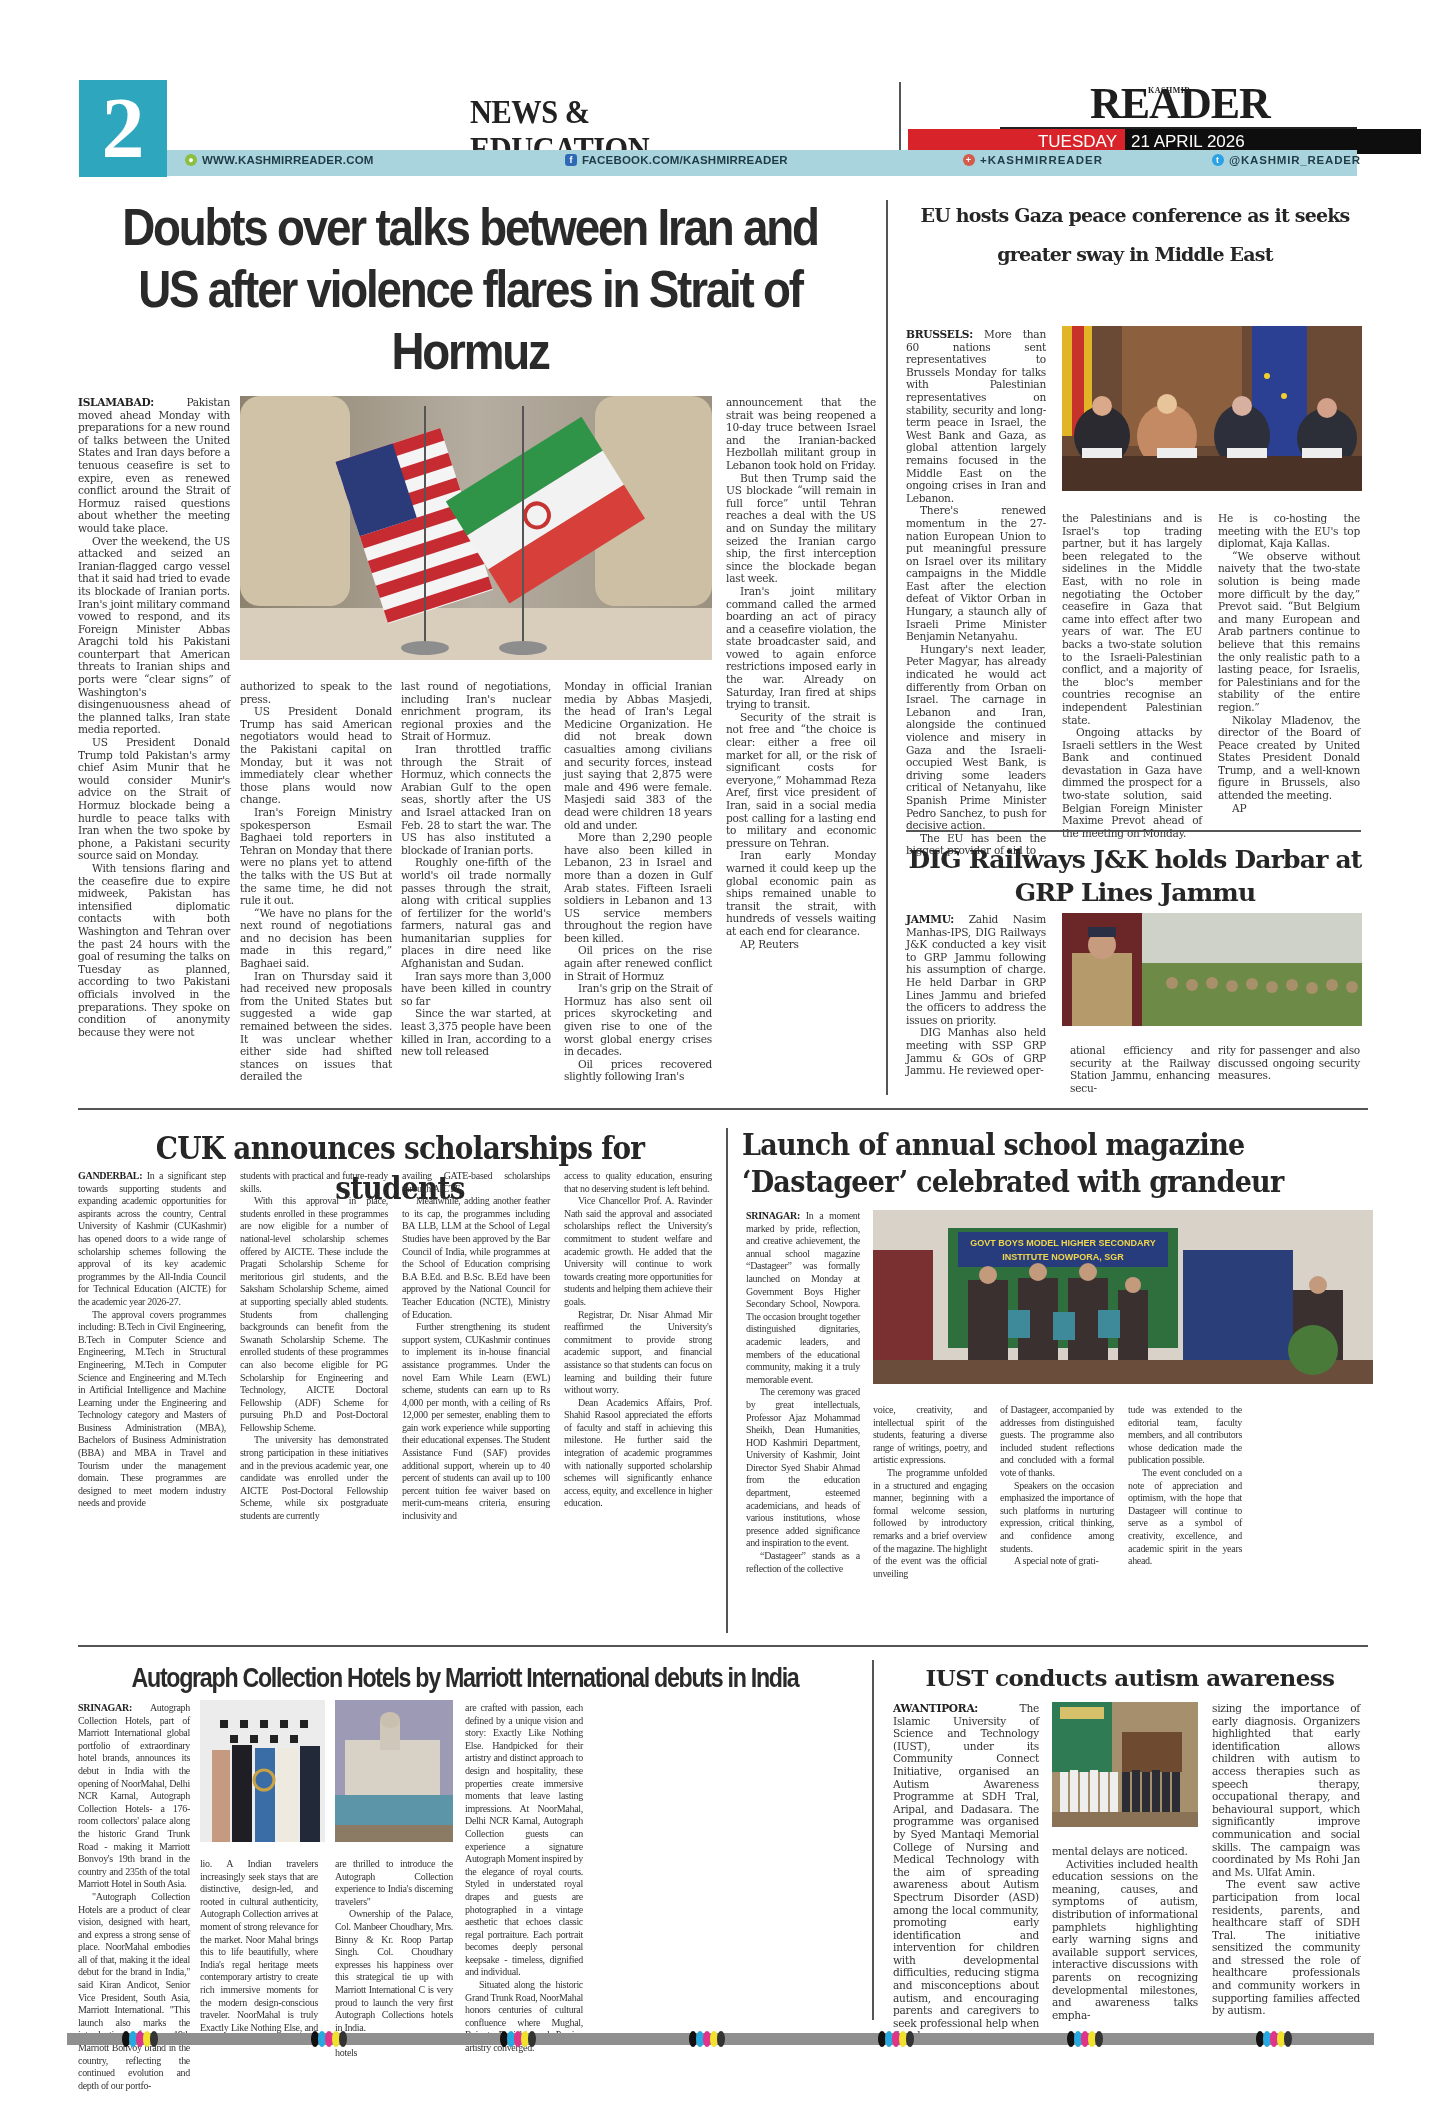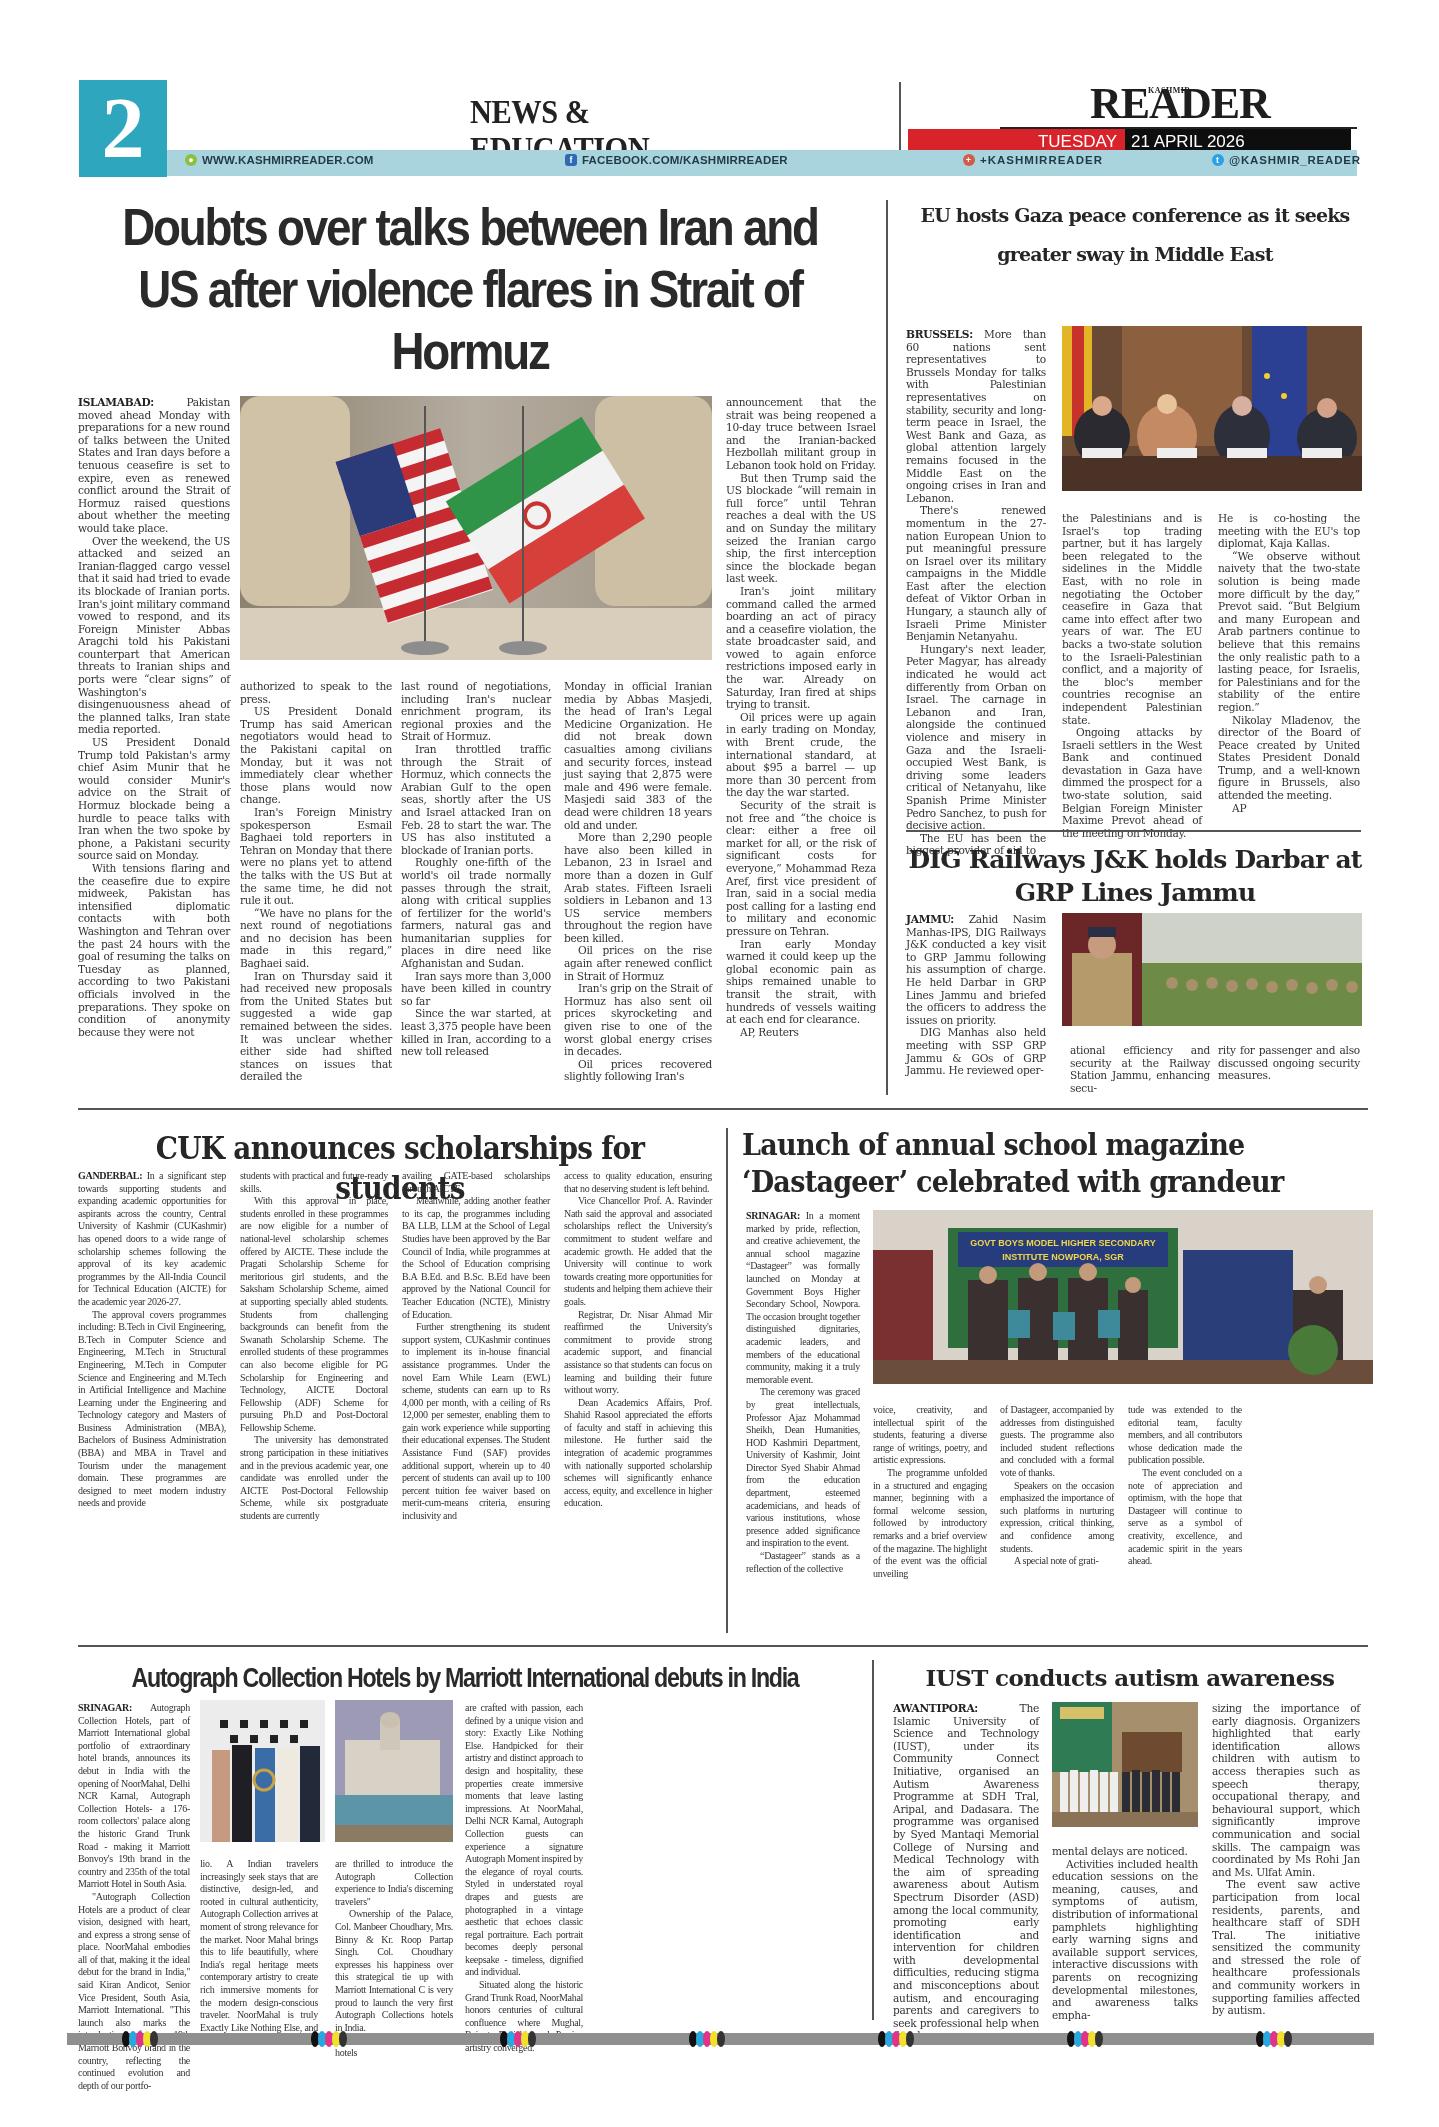--- a/index.html
+++ b/index.html
@@ -15,21 +15,21 @@
     font-size: 33px; letter-spacing: -0.5px; color: #222; transform: scaleX(0.92); transform-origin: left; }
   .social-bar { left: 167px; top: 150px; width: 1190px; height: 26px; background: #a9d3dd; }
   .social-item { position: absolute; top: 4px; font-family: "Liberation Sans", sans-serif; font-weight: bold;
     font-size: 11.5px; color: #1f3b46; letter-spacing: 0.2px; display: flex; align-items: center; gap: 5px; }
   .social-item .ico { width: 12px; height: 12px; border-radius: 50%; display: inline-block; font-size: 9px; text-align: center; line-height: 12px; color: #fff; }
   .vert-rule { left: 899px; top: 82px; width: 2px; height: 68px; background: #555; }
   .logo-wrap { left: 1090px; top: 84px; width: 250px; height: 44px; }
   .logo-kashmir { position: absolute; left: 58px; top: 2px; font-family: "Liberation Serif", serif; font-size: 8px; font-weight: bold; letter-spacing: 0.5px; color: #222; }
   .logo-reader { position: absolute; left: 0; top: -4px; font-family: "Liberation Serif", serif; font-weight: bold; font-size: 44px; letter-spacing: -1px; color: #1e1e1e; line-height: 48px; }
   .logo-underline { left: 1000px; top: 127px; width: 357px; height: 2px; background: #222; }
-  .date-bar { left: 908px; top: 129px; width: 443px; height: 25px; display: flex; }
+  .date-bar { left: 908px; top: 129px; width: 513px; height: 25px; display: flex; }
   .date-day { width: 217px; background: #d8232a; color: #fff; font-family: "Liberation Sans", sans-serif; font-size: 17px; text-align: right; padding-right: 8px; line-height: 25px; }
   .date-date { flex: 1; background: #0e0e0e; color: #fff; font-family: "Liberation Sans", sans-serif; font-size: 17px; padding-left: 6px; line-height: 25px; }
 
   
   .hl-sans-condensed { font-family: "Liberation Sans", sans-serif; font-weight: bold; color: #2a2a2a; text-align: center; }
   .hl-serif { font-family: "DejaVu Serif", serif; font-weight: bold; color: #262626; text-align: center; }
 
   .main-headline { left: 70px; top: 196px; width: 800px; font-size: 52px; line-height: 62px; letter-spacing: -2.5px; transform: scaleX(0.88); transform-origin: center; }
 
   
@@ -161,21 +161,20 @@
   <p class="lead">Monday in official Iranian media by Abbas Masjedi, the head of Iran's Legal Medicine Organization. He did not break down casualties among civilians and security forces, instead just saying that 2,875 were male and 496 were female. Masjedi said 383 of the dead were children 18 years old and under.</p>
   <p>More than 2,290 people have also been killed in Lebanon, 23 in Israel and more than a dozen in Gulf Arab states. Fifteen Israeli soldiers in Lebanon and 13 US service members throughout the region have been killed.</p>
   <p>Oil prices on the rise again after renewed conflict in Strait of Hormuz</p>
   <p>Iran's grip on the Strait of Hormuz has also sent oil prices skyrocketing and given rise to one of the worst global energy crises in decades.</p>
   <p>Oil prices recovered slightly following Iran's</p>
 </div>
 <div class="col" style="left:726px;top:396px;width:150px;">
   <p class="lead">announcement that the strait was being reopened a 10-day truce between Israel and the Iranian-backed Hezbollah militant group in Lebanon took hold on Friday.</p>
   <p>But then Trump said the US blockade “will remain in full force” until Tehran reaches a deal with the US and on Sunday the military seized the Iranian cargo ship, the first interception since the blockade began last week.</p>
   <p>Iran's joint military command called the armed boarding an act of piracy and a ceasefire violation, the state broadcaster said, and vowed to again enforce restrictions imposed early in the war. Already on Saturday, Iran fired at ships trying to transit.</p>
-  <p>Oil prices were up again in early trading on Monday, with Brent crude, the international standard, at about $95 a barrel — up more than 30 percent from the day the war started.</p>
   <p>Security of the strait is not free and “the choice is clear: either a free oil market for all, or the risk of significant costs for everyone,” Mohammad Reza Aref, first vice president of Iran, said in a social media post calling for a lasting end to military and economic pressure on Tehran.</p>
   <p>Iran early Monday warned it could keep up the global economic pain as ships remained unable to transit the strait, with hundreds of vessels waiting at each end for clearance.</p>
   <p>AP, Reuters</p>
 </div>
 
 <div class="rule-v" style="left:886px;top:200px;height:895px;"></div>
 <div class="rule-h" style="left:78px;top:1108px;width:1290px;"></div>
 
 <h2 class="abs hl-serif eu-headline">EU hosts Gaza peace conference as it seeks greater sway in Middle East</h2>
 <div class="photo" style="left:1062px;top:326px;width:300px;height:165px;">

